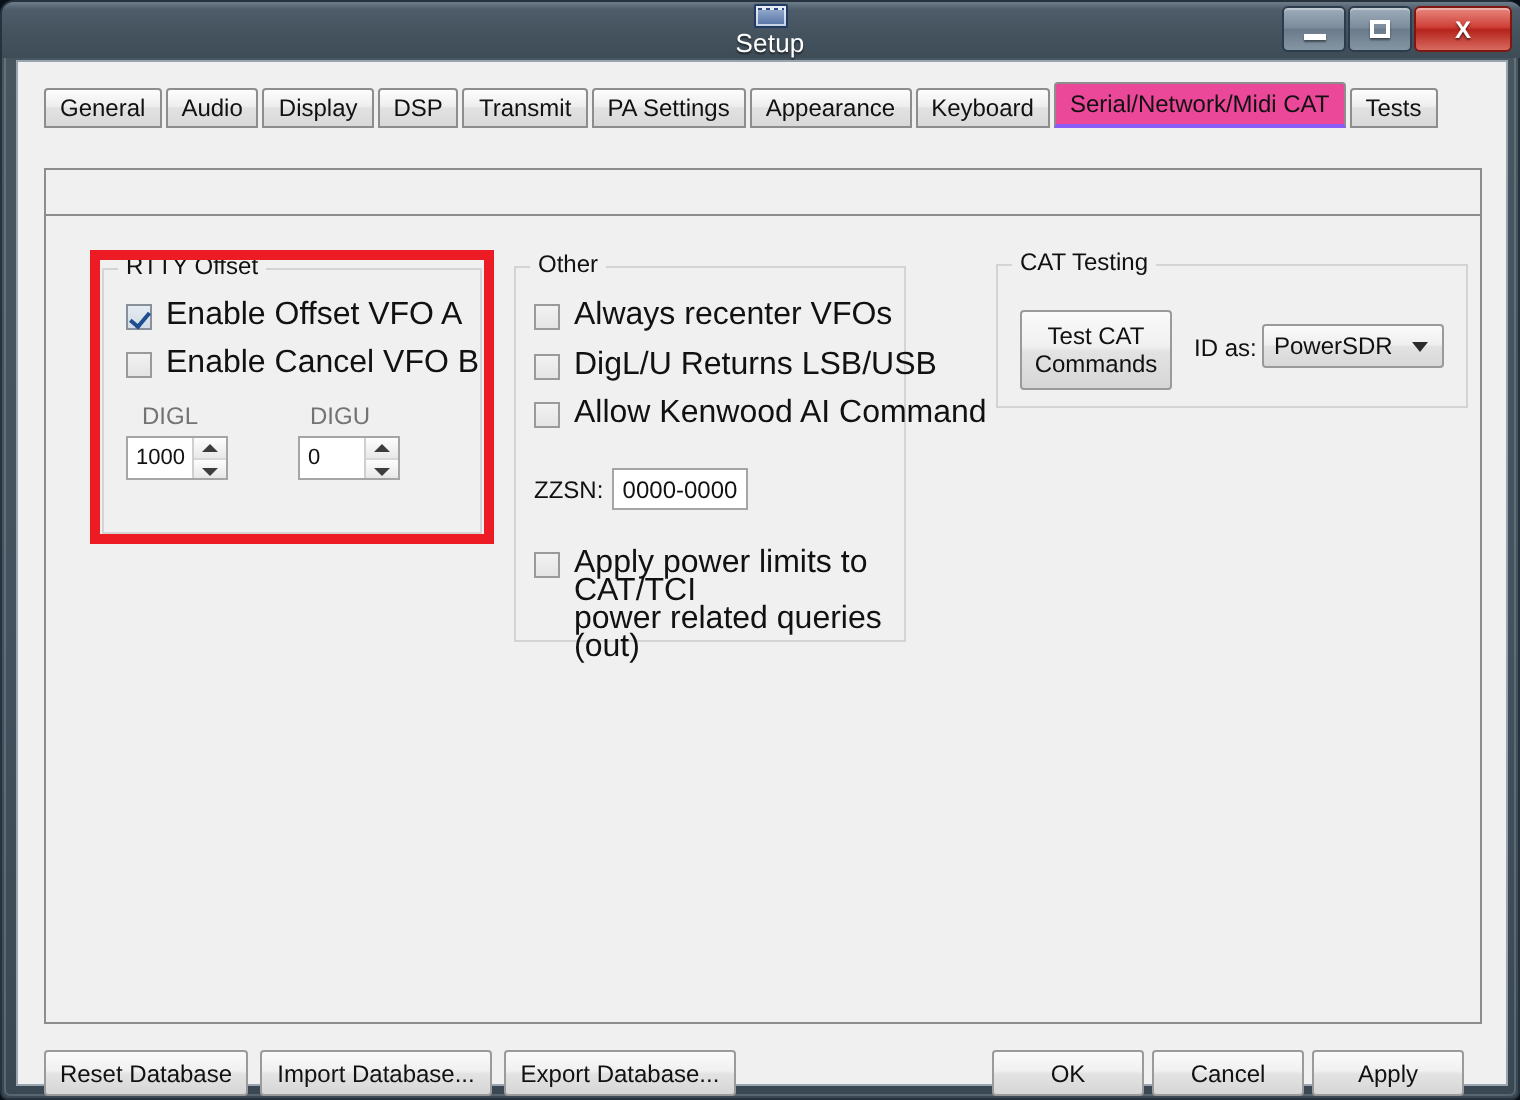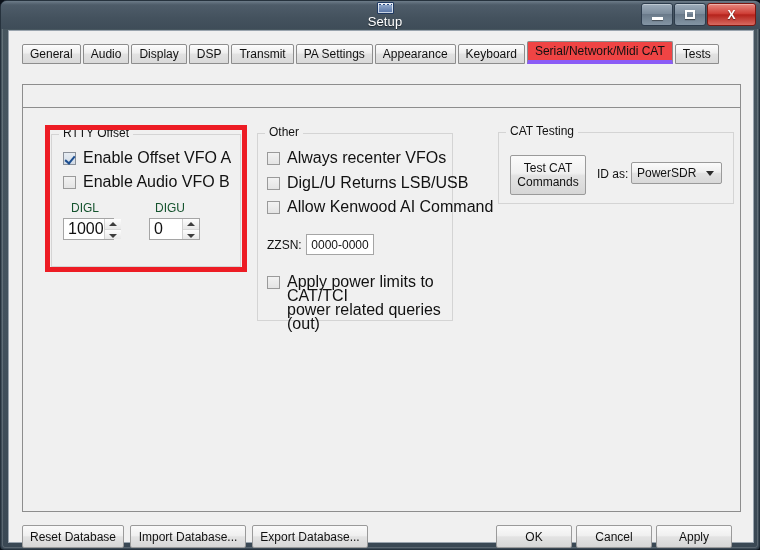--- a/index.html
+++ b/index.html
@@ -141,22 +141,22 @@
     color: #111111;
     background: linear-gradient(180deg,#fdfdfd 0%,#eeeeee 45%,#e2e2e2 50%,#d9d9d9 100%);
     border: 1px solid #8d8d8d;
     border-bottom: 1px solid #8d8d8d;
     border-radius: 2px 2px 0 0;
     cursor: default;
     white-space: nowrap;
   }
   .tab.selected {
     height: 23px;
-    background: #ef4444;
-    border-bottom: 4px solid #8b5cf6;
+    background: #ec4899;
+    border-bottom: 2px solid #8b5cf6;
     z-index: 3;
     position: relative;
   }
   .tab.selected.focus {
     outline: 1px dotted #333;
     outline-offset: -3px;
   }
 
   
   #tabpage1 {
@@ -253,21 +253,21 @@
     height: 22px;
     border: 1px solid #a5a5a5;
     background: #ffffff;
     display: flex;
     align-items: stretch;
   }
   .spin .val {
     flex: 1 1 auto;
     display: flex; align-items: center;
     padding-left: 4px;
-    font-size: 16px;
+    font-size: 11px;
     color: #111;
     background: #ffffff;
   }
   .spin .arrows {
     width: 16px;
     flex: 0 0 auto;
     display: flex;
     flex-direction: column;
     border-left: 1px solid #cfcfcf;
   }
@@ -283,21 +283,21 @@
     left: 4px; top: 3px;
     border-left: 4px solid transparent;
     border-right: 4px solid transparent;
   }
   .spin .arrows .up::after   { border-bottom: 4px solid #3d3d3d; }
   .spin .arrows .down::after { border-top: 4px solid #3d3d3d; top: 4px; }
 
   .fieldlabel {
     position: absolute;
     font-size: 12px;
-    color: #14532d;
+    color: #737373;
     white-space: nowrap;
   }
   .plainlabel {
     position: absolute;
     font-size: 12px;
     color: #111;
     white-space: nowrap;
   }
 
   
@@ -448,21 +448,21 @@
       <div class="gb-legend">RTTY Offset</div>
     </div>
 
     <div class="cbrow" style="left:54px; top:120px;">
       <span class="cbox checked"></span>
       <span class="cblabel">Enable Offset VFO A</span>
     </div>
 
     <div class="cbrow" style="left:54px; top:144px;">
       <span class="cbox"></span>
-      <span class="cblabel">Enable Audio VFO B</span>
+      <span class="cblabel">Enable Cancel VFO B</span>
     </div>
 
     <div class="fieldlabel" style="left:62px; top:170px;">DIGL</div>
     <div class="fieldlabel" style="left:146px; top:170px;">DIGU</div>
 
     <div class="spin" style="left:54px; top:187px; width:51px;">
       <div class="val">1000</div>
       <div class="arrows">
         <div class="ar up"></div>
         <div class="ar down"></div>

